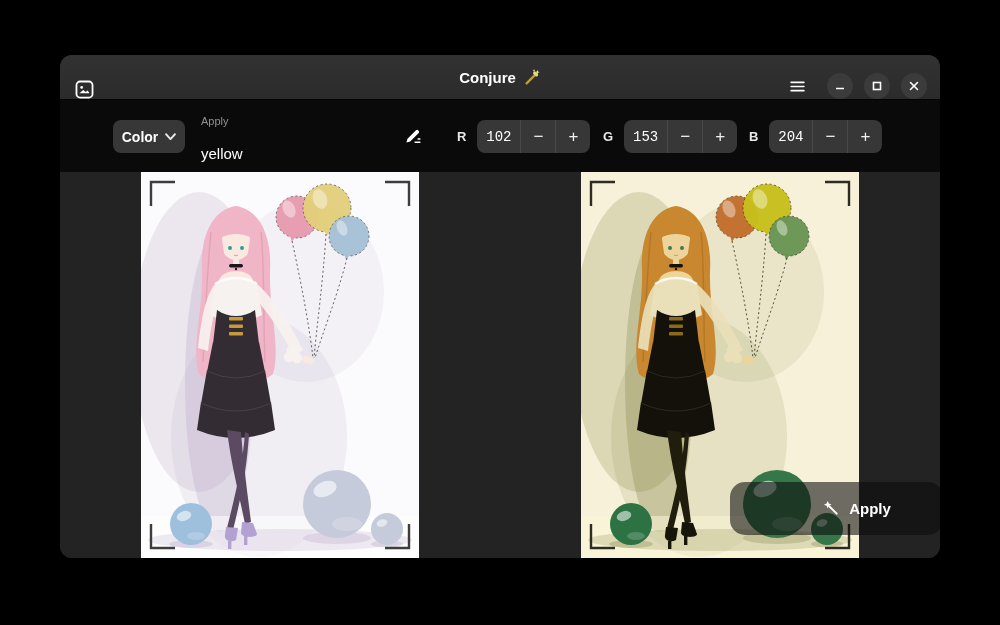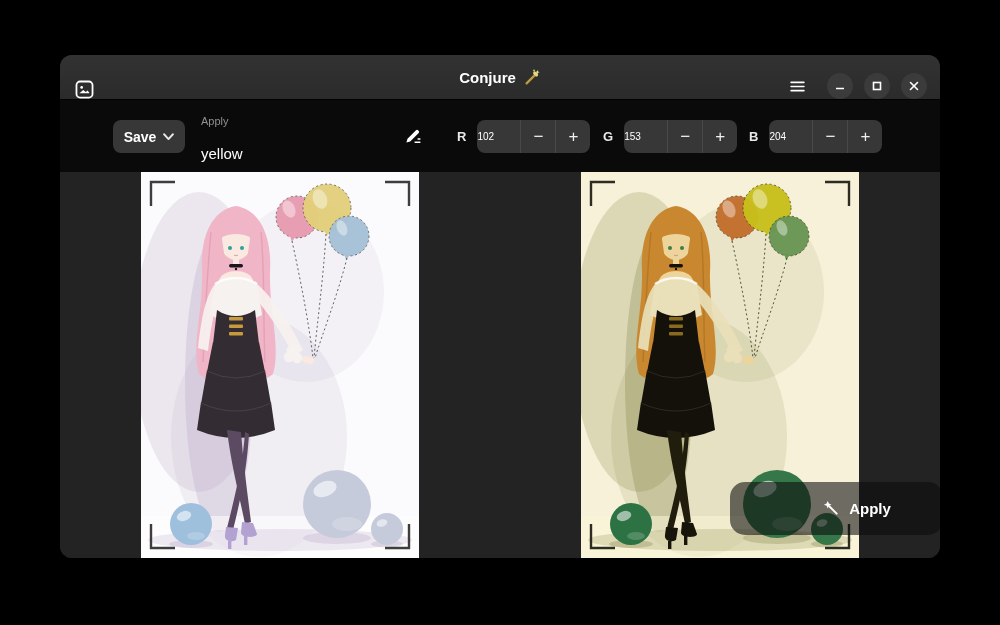--- a/index.html
+++ b/index.html
@@ -52,22 +52,22 @@
   .color-value { font-size:15px; color:#fff; line-height:20px; margin-top:16px; }
   .pen-btn {
     position:absolute; left:338px; top:22px; width:30px; height:30px;
     background:transparent; border:none; display:flex; align-items:center; justify-content:center; cursor:pointer;
   }
   .chan { position:absolute; top:21px; display:flex; align-items:center; gap:11px; }
   .chan-r { left:397px; } .chan-g { left:543px; } .chan-b { left:689px; }
   .chan-label { font-size:13px; font-weight:600; color:#e8e8e8; }
   .spin { display:flex; height:33px; background:#373737; border-radius:8px; overflow:hidden; align-items:stretch; }
   .spin-val {
-    width:43px; border:none; background:transparent; color:#fff; 
-    font-size:10px; font-family:Liberation Sans, sans-serif; outline:none;
+    width:43px; border:none; background:transparent; color:#fff; text-align:center;
+    font-size:14px; font-family:Liberation Mono, monospace; outline:none;
   }
   .spin-btn {
     width:35px; border:none; border-left:1px solid rgba(255,255,255,.09);
     background:transparent; color:#f0f0f0; font-size:17px; line-height:1;
     display:flex; align-items:center; justify-content:center; cursor:pointer; font-family:inherit;
   }
   
   .content { flex:1; display:flex; background:#232323; position:relative; }
   .pane { width:440px; display:flex; justify-content:center; align-items:flex-start; }
   .art { width:278px; height:386px; display:block; }
@@ -239,21 +239,21 @@
               <line x1="1.5" y1="1.5" x2="8.5" y2="8.5"></line>
               <line x1="8.5" y1="1.5" x2="1.5" y2="8.5"></line>
             </g>
           </svg>
       </button>
     </span>
   </div>
 
   <div class="toolbar">
     <button class="tint-btn">
-      <span>Save</span>
+      <span>Color</span>
       <span style="display:flex">
         <svg viewBox="0 0 10 7" width="11" height="8">
             <polyline points="1,1 5,5.4 9,1" fill="none" stroke="#e8e8e8" stroke-width="1.7" stroke-linecap="round" stroke-linejoin="round"></polyline>
           </svg>
       </span>
     </button>
 
     <div class="color-field">
       <div class="color-label">Apply</div>
       <div class="color-value">yellow</div>

